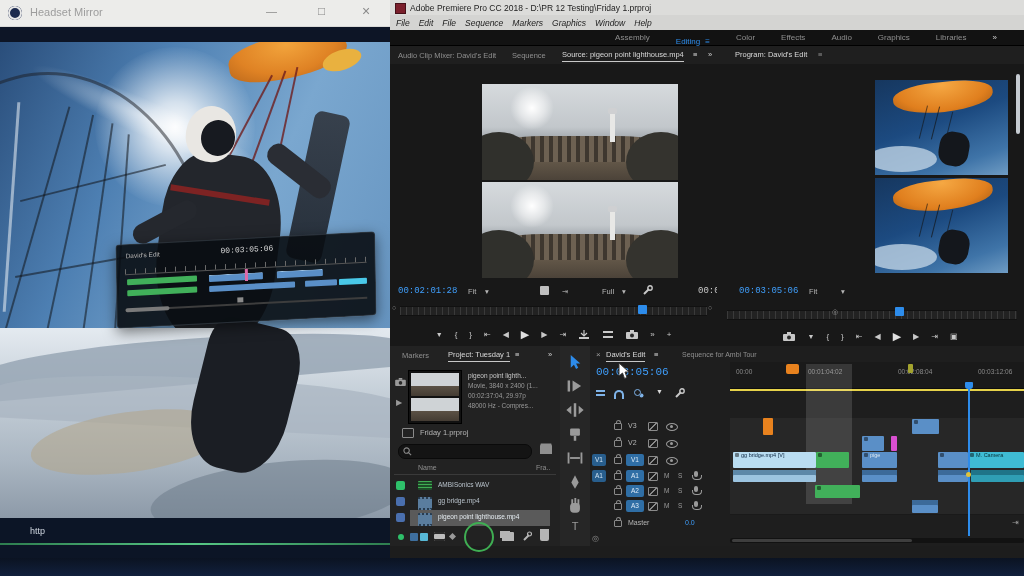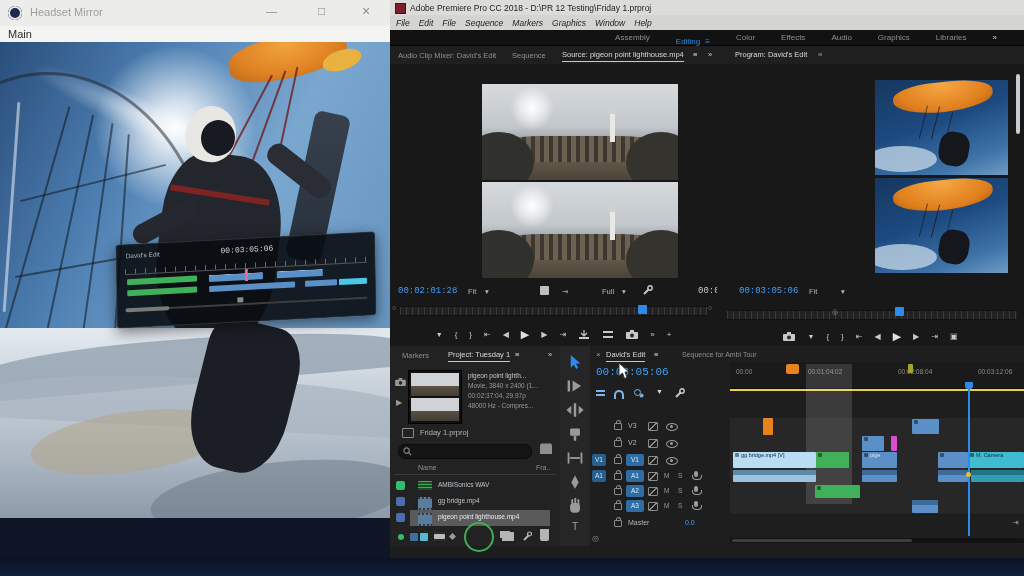--- a/index.html
+++ b/index.html
@@ -109,23 +109,20 @@
 <div id="screen">
 
   <div id="hw" class="a">
     <div id="hw-title" class="a">
       <div class="hw-ico a"></div>
       <span class="t" style="left:30px;top:6px;font-size:11px;color:#9d9d9d;">Headset Mirror</span>
       <span class="t" style="left:266px;top:5px;font-size:11px;color:#8a8a8a;">—</span>
       <span class="t" style="left:318px;top:4px;font-size:12px;color:#8a8a8a;">□</span>
       <span class="t" style="left:362px;top:3px;font-size:14px;color:#8a8a8a;">×</span>
     </div>
-    <div id="hw-main" class="a">
-      <span class="t" style="left:8px;top:2px;font-size:11px;color:#2c2c2c;">Main</span>
-    </div>
 
     <div id="hw-video" class="a">
       <div class="sun a"></div>
       <div class="sunstreak a"></div>
       <div class="wing a"></div>
       <div class="wing2 a"></div>
       <div class="riser a" style="left:250px;top:28px;height:90px;transform:rotate(28deg);"></div>
       <div class="riser a" style="left:268px;top:26px;height:96px;transform:rotate(20deg);"></div>
       <div class="riser a" style="left:286px;top:24px;height:100px;transform:rotate(12deg);"></div>
       <div class="cage a"></div>
@@ -161,20 +158,24 @@
         <div class="ov-bar" style="left:10px;top:45px;width:70px;background:#41b05a;"></div>
         <div class="ov-bar" style="left:92px;top:45px;width:86px;background:#5a8fc7;"></div>
         <div class="ov-bar" style="left:188px;top:45px;width:32px;background:#5a8fc7;"></div>
         <div class="ov-bar" style="left:222px;top:45px;width:28px;background:#49c8e8;"></div>
         <div class="a" style="left:8px;top:64px;width:242px;height:2px;background:#3d3d3d;"></div>
         <div class="a" style="left:8px;top:63px;width:44px;height:4px;background:#7a7a7a;border-radius:2px;"></div>
         <div class="a" style="left:120px;top:58px;width:6px;height:5px;background:#8a8a8a;"></div>
       </div>
     </div>
 
+    <div id="hw-bottom" class="a">
+      <span class="t" style="left:30px;top:8px;font-size:9px;color:#cfd6df;">http</span>
+      <div id="greenline" class="a"></div>
+    </div>
   </div>
 
   <div id="pr" class="a">
 
     <div id="pr-title" class="a">
       <div class="a" style="left:5px;top:3px;width:9px;height:9px;background:#7a1f2b;border:1px solid #451018;"></div>
       <span class="t" style="left:20px;top:3px;font-size:8.5px;color:#1c1c1c;">Adobe Premiere Pro CC 2018 - D:\PR 12 Testing\Friday 1.prproj</span>
     </div>
 
     <div id="pr-menu" class="a" style="display:flex;align-items:center;padding-left:6px;box-sizing:border-box;">

